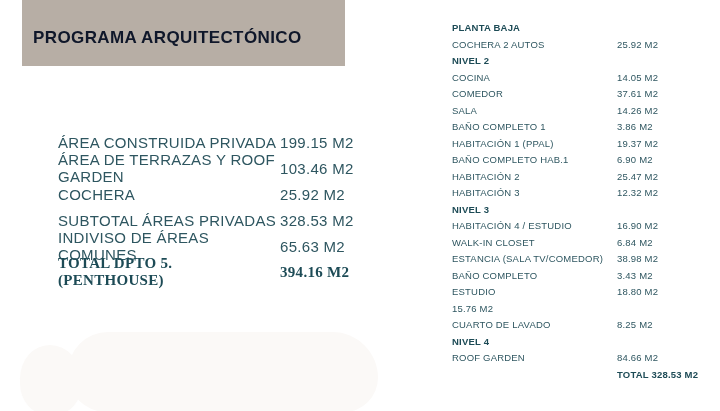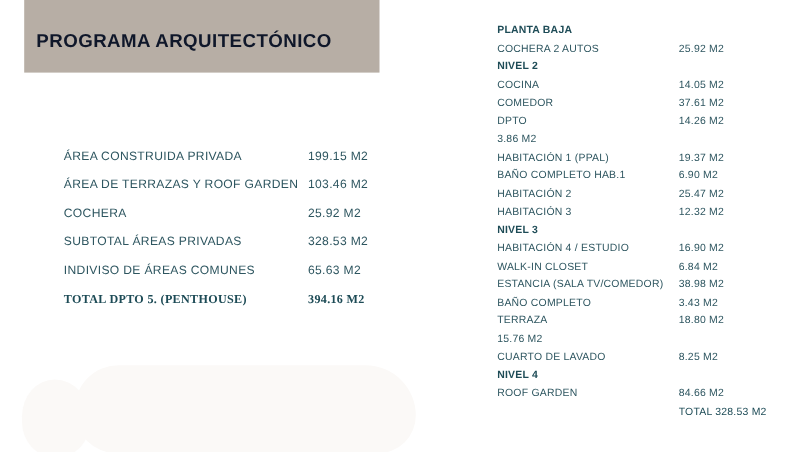--- a/index.html
+++ b/index.html
@@ -3,28 +3,28 @@
 <meta charset="utf-8">
 <style>
   html,body{margin:0;padding:0;}
   body{width:720px;height:411px;position:relative;background:#ffffff;overflow:hidden;
        font-family:"Liberation Sans","DejaVu Sans",sans-serif;}
   .banner{position:absolute;left:22px;top:0;width:323px;height:66px;background:#b7aea5;
           display:flex;align-items:center;}
   .banner h1{margin:0;padding:10px 0 0 11px;font-size:17px;font-weight:700;
              letter-spacing:0.4px;color:#0f172a;}
   .summary{position:absolute;left:58px;top:129px;width:320px;color:#2e5660;}
-  .srow{display:flex;align-items:center;height:26px;font-size:11px;letter-spacing:0.3px;}
+  .srow{display:flex;align-items:center;height:26px;font-size:15px;letter-spacing:0.3px;}
   .srow .lbl{width:222px;}
   .srow.total{font-weight:700;color:#1d4b56;font-family:Liberation Serif, serif;}
   .detail{position:absolute;left:452px;top:22px;width:260px;color:#2e5660;}
   .drow{display:flex;height:16.5px;font-size:9.5px;letter-spacing:0.2px;}
   .drow .lbl{width:165px;}
   .drow.head{font-weight:700;color:#1d4b56;font-size:9.5px;}
-  .drow.gtotal{font-weight:400;color:#1d4b56;}
+  .drow.gtotal{font-weight:700;color:#1d4b56;}
   .blob{position:absolute;background:#fbf9f7;}
   .blob.b1{left:20px;top:345px;width:62px;height:70px;border-radius:48% 52% 45% 45%;}
   .blob.b2{left:68px;top:332px;width:310px;height:80px;border-radius:42px 48px 36px 40px;}
 </style>
 </head>
 <body>
 
 <div class="blob b1"></div>
 <div class="blob b2"></div>
 
@@ -72,24 +72,25 @@
   </div>
   <div class="drow">
     <span class="lbl">COCINA</span>
     <span class="val">14.05 M2</span>
   </div>
   <div class="drow">
     <span class="lbl">COMEDOR</span>
     <span class="val">37.61 M2</span>
   </div>
   <div class="drow">
-    <span class="lbl">DPTO</span>
+    <span class="lbl">SALA</span>
     <span class="val">14.26 M2</span>
   </div>
   <div class="drow">
+    <span class="lbl">BAÑO COMPLETO 1</span>
     <span class="val">3.86 M2</span>
   </div>
   <div class="drow">
     <span class="lbl">HABITACIÓN 1 (PPAL)</span>
     <span class="val">19.37 M2</span>
   </div>
   <div class="drow">
     <span class="lbl">BAÑO COMPLETO HAB.1</span>
     <span class="val">6.90 M2</span>
   </div>
@@ -114,21 +115,21 @@
   </div>
   <div class="drow">
     <span class="lbl">ESTANCIA (SALA TV/COMEDOR)</span>
     <span class="val">38.98 M2</span>
   </div>
   <div class="drow">
     <span class="lbl">BAÑO COMPLETO</span>
     <span class="val">3.43 M2</span>
   </div>
   <div class="drow">
-    <span class="lbl">TERRAZA</span>
+    <span class="lbl">ESTUDIO</span>
     <span class="val">18.80 M2</span>
   </div>
   <div class="drow">
     <span class="val">15.76 M2</span>
   </div>
   <div class="drow">
     <span class="lbl">CUARTO DE LAVADO</span>
     <span class="val">8.25 M2</span>
   </div>
   <div class="drow head">

